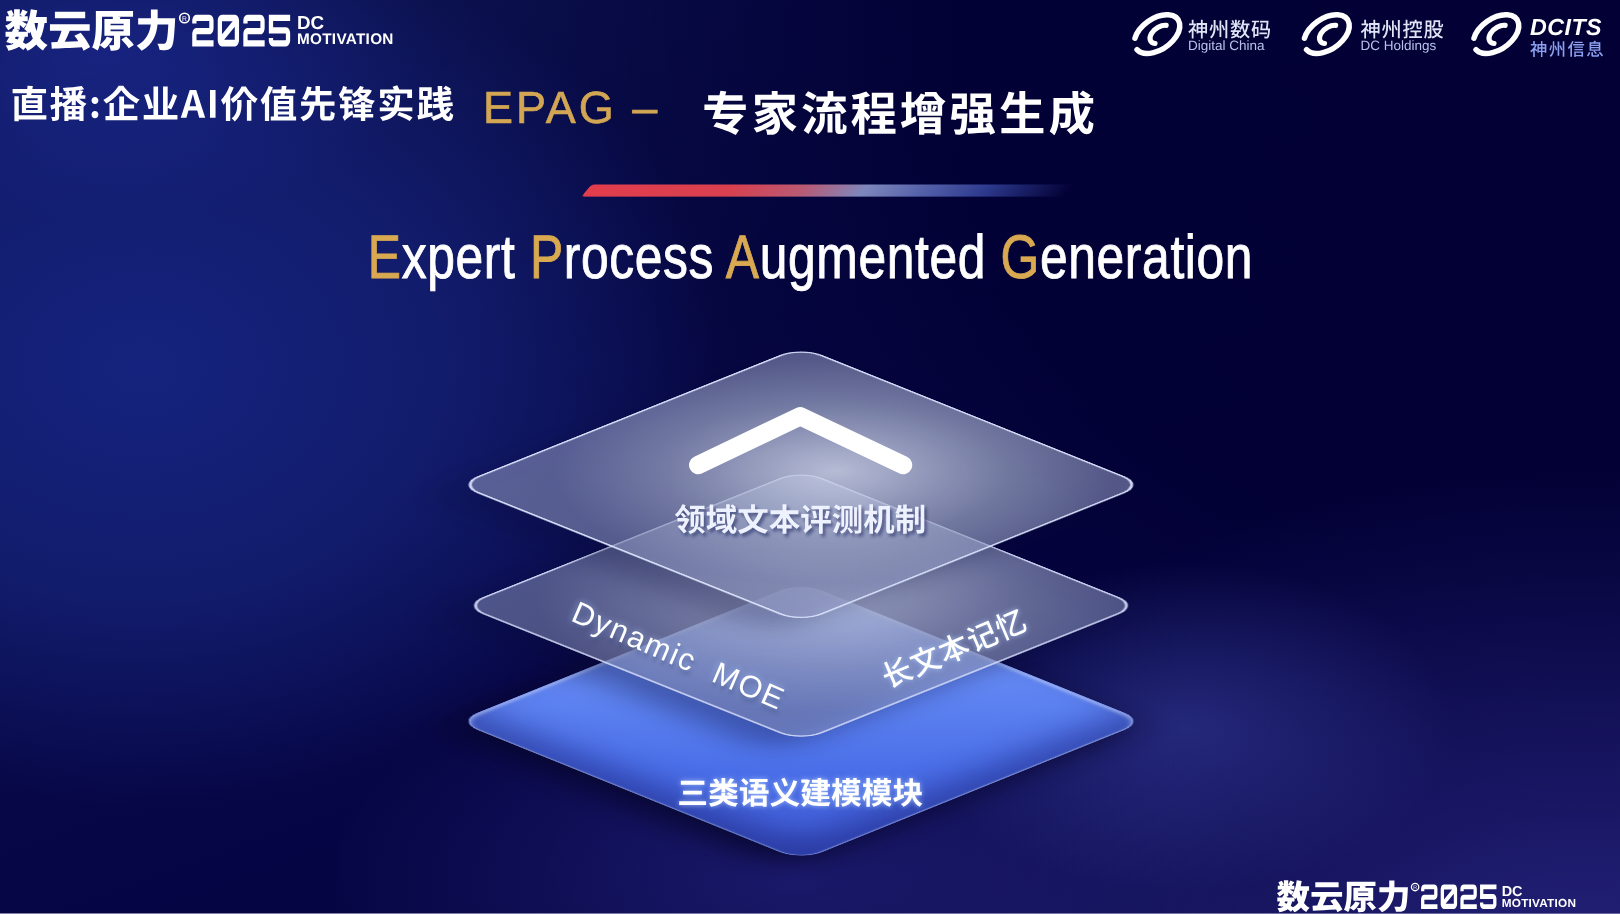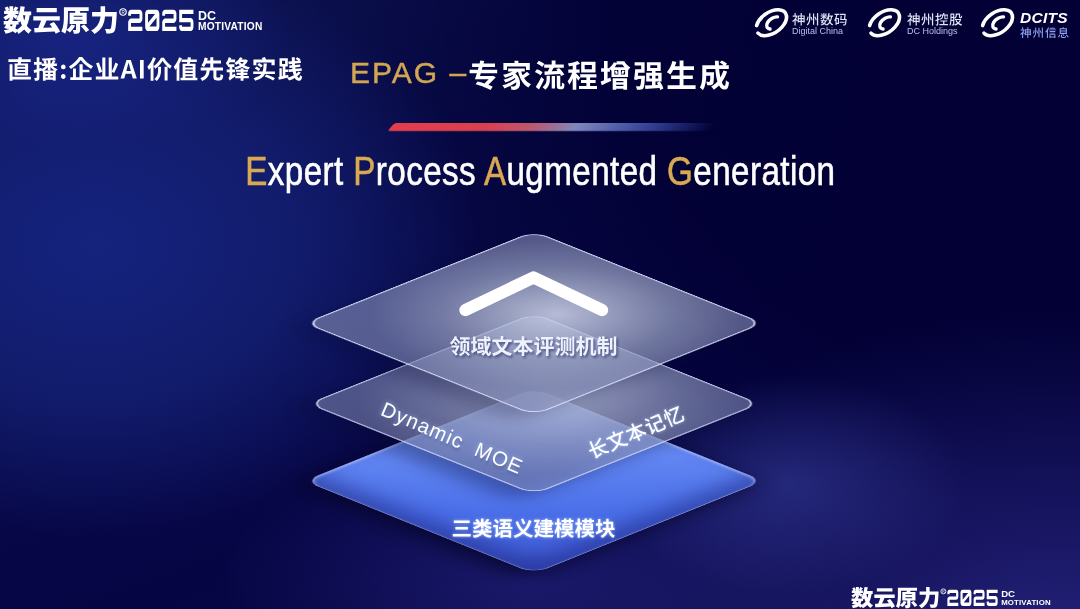--- a/index.html
+++ b/index.html
@@ -29,21 +29,21 @@
  border:1.5px solid rgba(195,210,255,.45);
  box-shadow:inset 2px 2px 5px rgba(235,242,255,.55), inset -20px -20px 36px rgba(30,38,130,.55);
  filter:drop-shadow(0 14px 18px rgba(6,5,45,.92));}
 #line{position:absolute;left:391px;top:123px;width:342px;height:8px;
  background:linear-gradient(90deg,#e23d4d 0%, #d8404f 28%, #b95a74 42%, #7e88bd 54%, #525fa8 66%, #2c388c 78%, rgba(23,28,96,0) 94%);
  transform:skewX(-40deg);border-radius:2px;filter:blur(.4px);}
 .eng{position:absolute;left:0;top:148px;width:1080px;text-align:center;
  font-size:41px;color:#fff;font-weight:400;white-space:nowrap;}
 .eng span{display:inline-block;transform:scaleX(0.81);letter-spacing:0.5px;-webkit-text-stroke:0.6px;}
 .eng b{color:#d9a952;font-weight:400;}
-#epag{position:absolute;left:350px;top:56px;font-size:30px;letter-spacing:2px;color:#d3a654;-webkit-text-stroke:0.4px;}
+#epag{position:absolute;left:322px;top:56px;font-size:30px;letter-spacing:2px;color:#d3a654;-webkit-text-stroke:0.4px;}
 #dyn{position:absolute;left:387px;top:397px;color:#ffffff;text-shadow:0 0 5px rgba(175,205,255,.8),1px 2px 3px rgba(20,30,80,.5);
  font-size:20.5px;letter-spacing:1.2px;transform:rotate(23.3deg);transform-origin:0 0;font-weight:400;white-space:nowrap;}
 </style></head><body>
 <div class="diam" id="l3"></div>
 <div class="diam" id="l2"></div>
 <div class="diam" id="l1"></div>
 <div id="line"></div>
 <div class="eng"><span><b>E</b>xpert <b>P</b>rocess <b>A</b>ugmented <b>G</b>eneration</span></div>
 <div id="epag">EPAG <span>–</span></div>
 <div id="dyn">Dynamic&nbsp;&nbsp;MOE</div>

